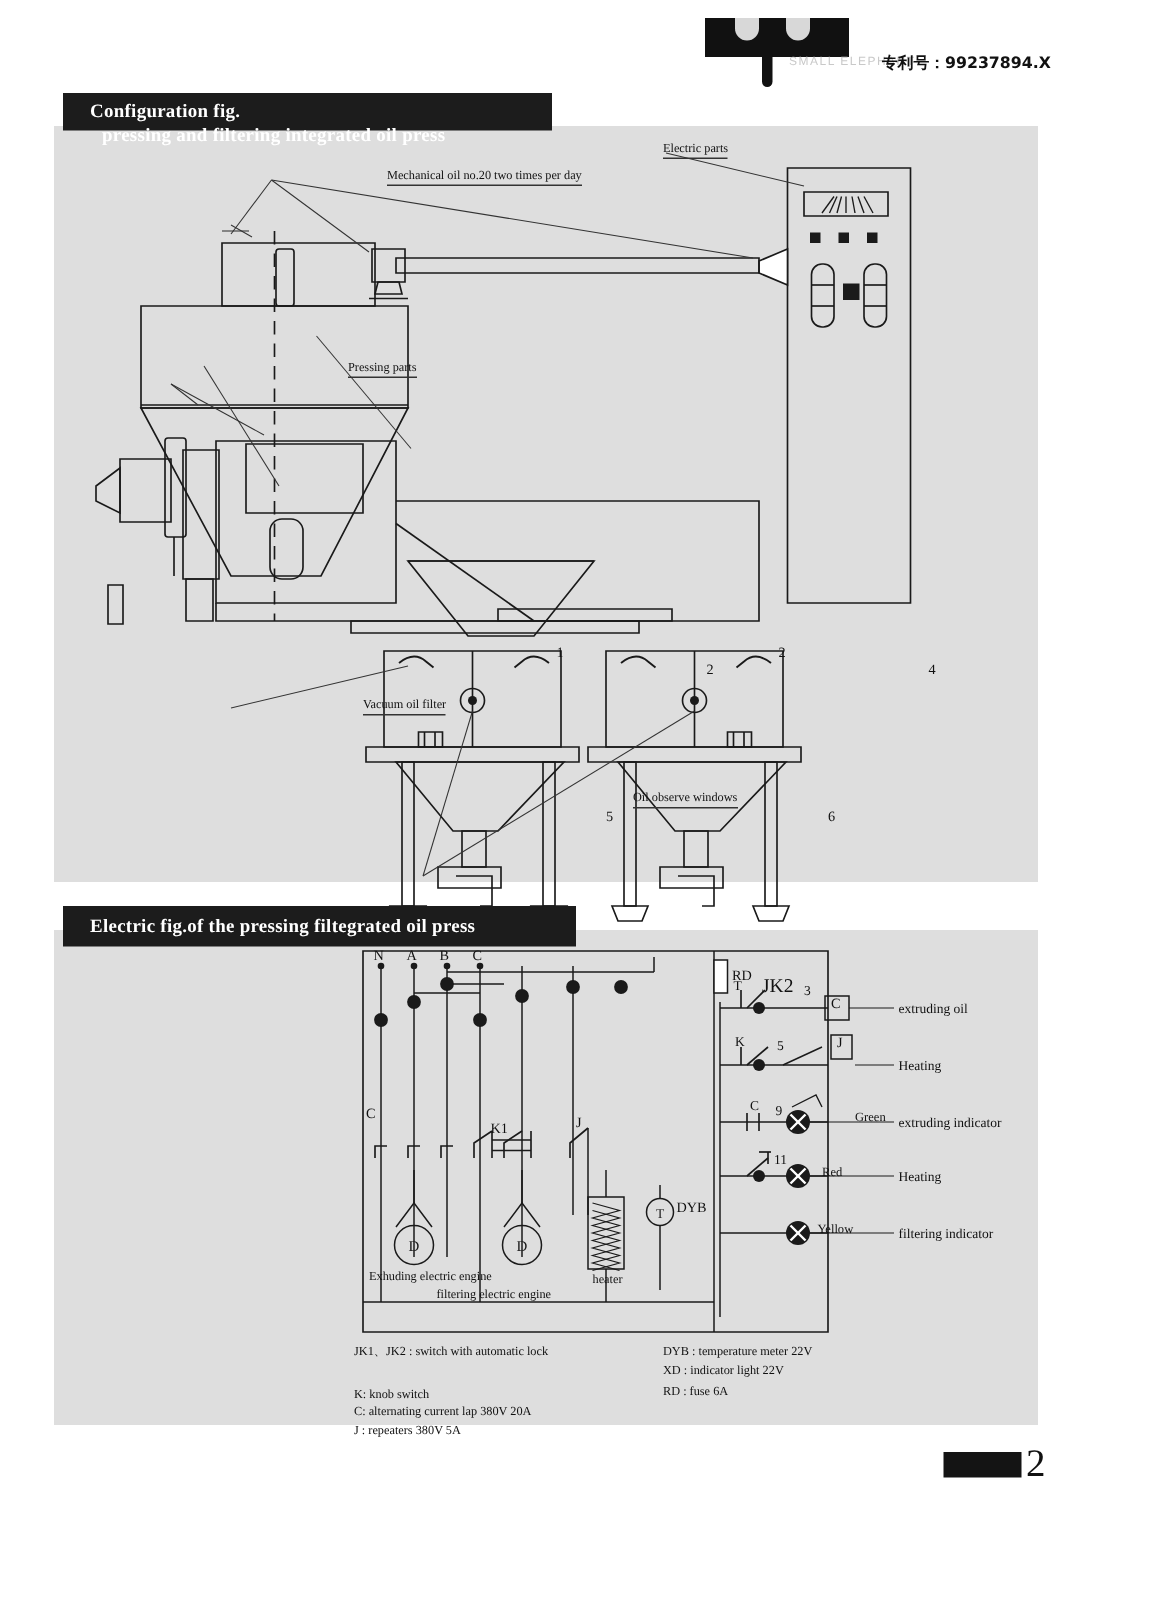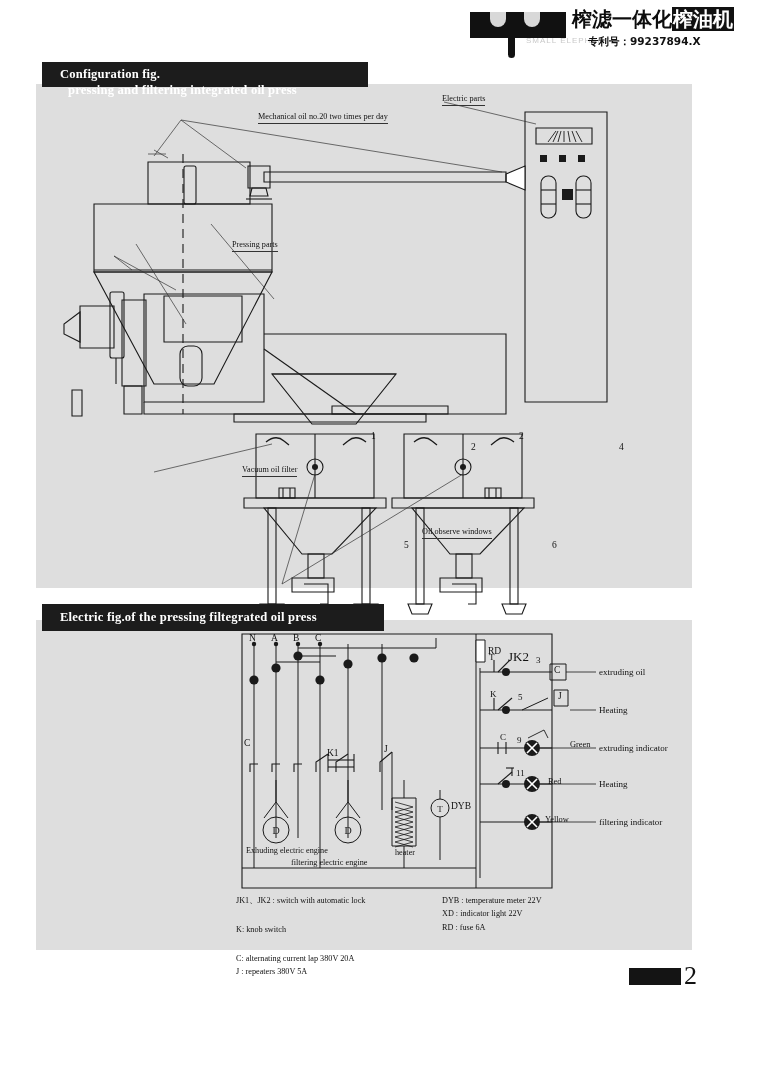--- a/index.html
+++ b/index.html
@@ -96,21 +96,20 @@
 </style>
 </head>
 <body>
 
 <div class="page">
 
   <div class="brand">
     <div class="brand-mark"></div>
     <div class="brand-drip"></div>
     <div class="brand-ghost">SMALL ELEPHANT</div>
-    <div class="brand-cn"><span>榨滤一体化</span><span class="hl">榨油机</span></div>
     <div class="brand-pat">专利号：99237894.X</div>
   </div>
 
   <div class="panel" id="panel-config">
 
     <svg class="ov" width="656" height="504" viewBox="0 0 656 504" fill="none" stroke="#1a1a1a" stroke-width="1.1">
 
       <rect x="489" y="28" width="82" height="290"></rect>
       <rect x="500" y="44" width="56" height="16"></rect>
 
@@ -424,21 +423,21 @@
 
     <div class="lbl" style="left:480px;top:148px;font-size:9px;">11</div>
     <div class="lbl" style="left:512px;top:157px;font-size:8.4px;">Red</div>
     <div class="lbl" style="left:563px;top:159px;font-size:9px;">Heating</div>
 
     <div class="lbl" style="left:509px;top:195px;font-size:8.4px;">Yellow</div>
     <div class="lbl" style="left:563px;top:197px;font-size:9px;">filtering indicator</div>
 
     <div style="position:absolute;left:200px;top:276px;width:210px;">
       <div class="lbl" style="position:static;margin-bottom:19px;">JK1、JK2 : switch with automatic lock</div>
-      <div class="lbl" style="position:static;margin-bottom:19px;">K:    knob switch</div>
+      <div class="lbl" style="position:static;margin-bottom:1px;">K:    knob switch</div>
       <div class="lbl" style="position:static;margin-bottom:3.4px;">C: alternating current lap  380V  20A</div>
       <div class="lbl" style="position:static;">J :  repeaters  380V  5A</div>
     </div>
     <div style="position:absolute;left:406px;top:276px;width:220px;">
       <div class="lbl" style="position:static;margin-bottom:3.4px;">DYB :  temperature meter  22V</div>
       <div class="lbl" style="position:static;margin-bottom:3.4px;">XD :  indicator light 22V</div>
       <div class="lbl" style="position:static;">RD :  fuse 6A</div>
     </div>
   </div>
 

